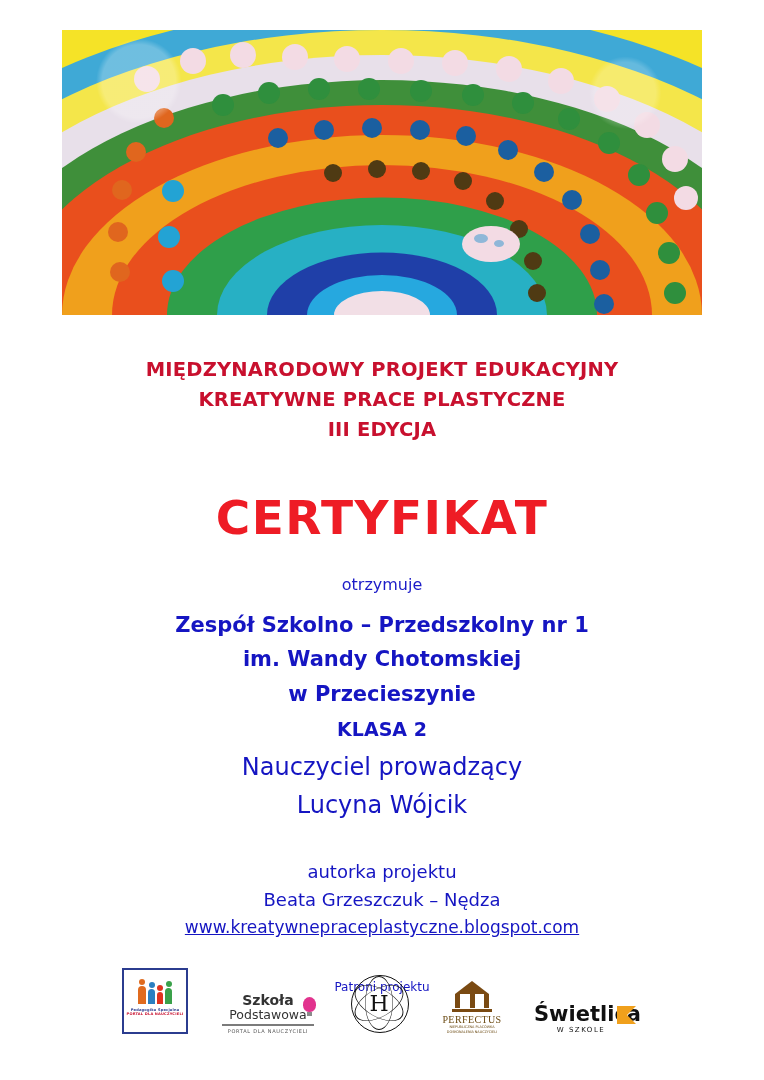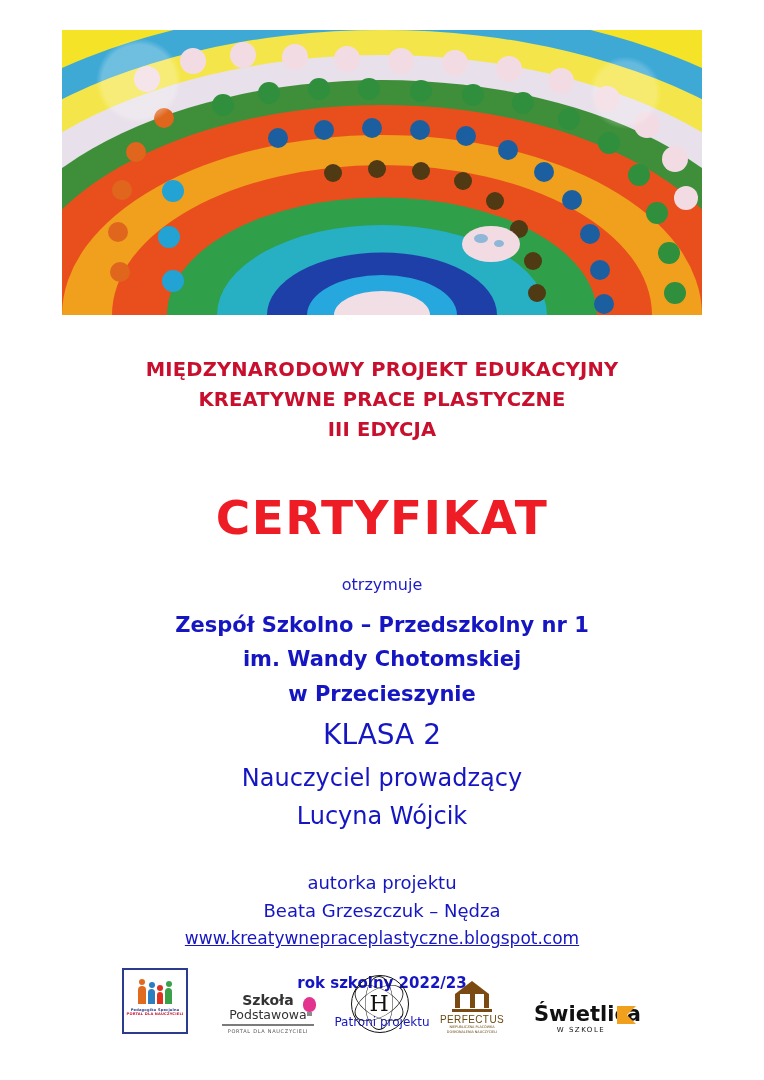--- a/index.html
+++ b/index.html
@@ -106,22 +106,22 @@
     text-align: center;
     color: #1515c2;
     font-weight: bold;
     font-size: 21px;
     line-height: 1.65;
   }
   .klasa {
     margin-top: 6px;
     text-align: center;
     color: #1515c2;
-    font-weight: normal;
-    font-size: 28px;
+    font-weight: bold;
+    font-size: 19px;
   }
   .teacher {
     margin-top: 8px;
     text-align: center;
     color: #1515c2;
     font-size: 24px;
     line-height: 1.6;
   }
 
   .author {
@@ -269,21 +269,21 @@
     border-right: 17px solid transparent;
     border-bottom: 13px solid #7a4a12;
   }
   .logo4 .cols {
     width: 34px; height: 14px; margin: 0 auto;
     display: flex; justify-content: space-between;
   }
   .logo4 .cols i { display: block; width: 5px; background: #7a4a12; }
   .logo4 .base { width: 40px; height: 3px; background: #7a4a12; margin: 1px auto 2px; }
   .logo4 .name {
-    font-family: Liberation Sans, sans-serif;
+    font-family: Liberation Serif, serif;
     font-size: 10px; color: #6b4a12; text-align: center; letter-spacing: .4px;
   }
   .logo4 .sub {
     font-size: 3.4px; color: #6b4a12; text-align: center; line-height: 1.3;
   }
 
   
   .logo5 { width: 108px; position: relative; }
   .logo5 .word {
     font-size: 21px; font-weight: bold; color: #111;
@@ -413,21 +413,20 @@
     <div>Lucyna Wójcik</div>
   </div>
 
   <div class="author">
     <div>autorka projektu</div>
     <div>Beata Grzeszczuk – Nędza</div>
     <div class="link">www.kreatywnepraceplastyczne.blogspot.com</div>
   </div>
 
   <div class="year">
-    <div>rok szkolny 2022/23</div>
     <div class="patroni">Patroni projektu</div>
   </div>
 
   <div class="logos">
 
     <div class="logo">
       <div class="logo1">
         <div class="fam">
           <i class="a"></i>
             <i class="b"></i>

